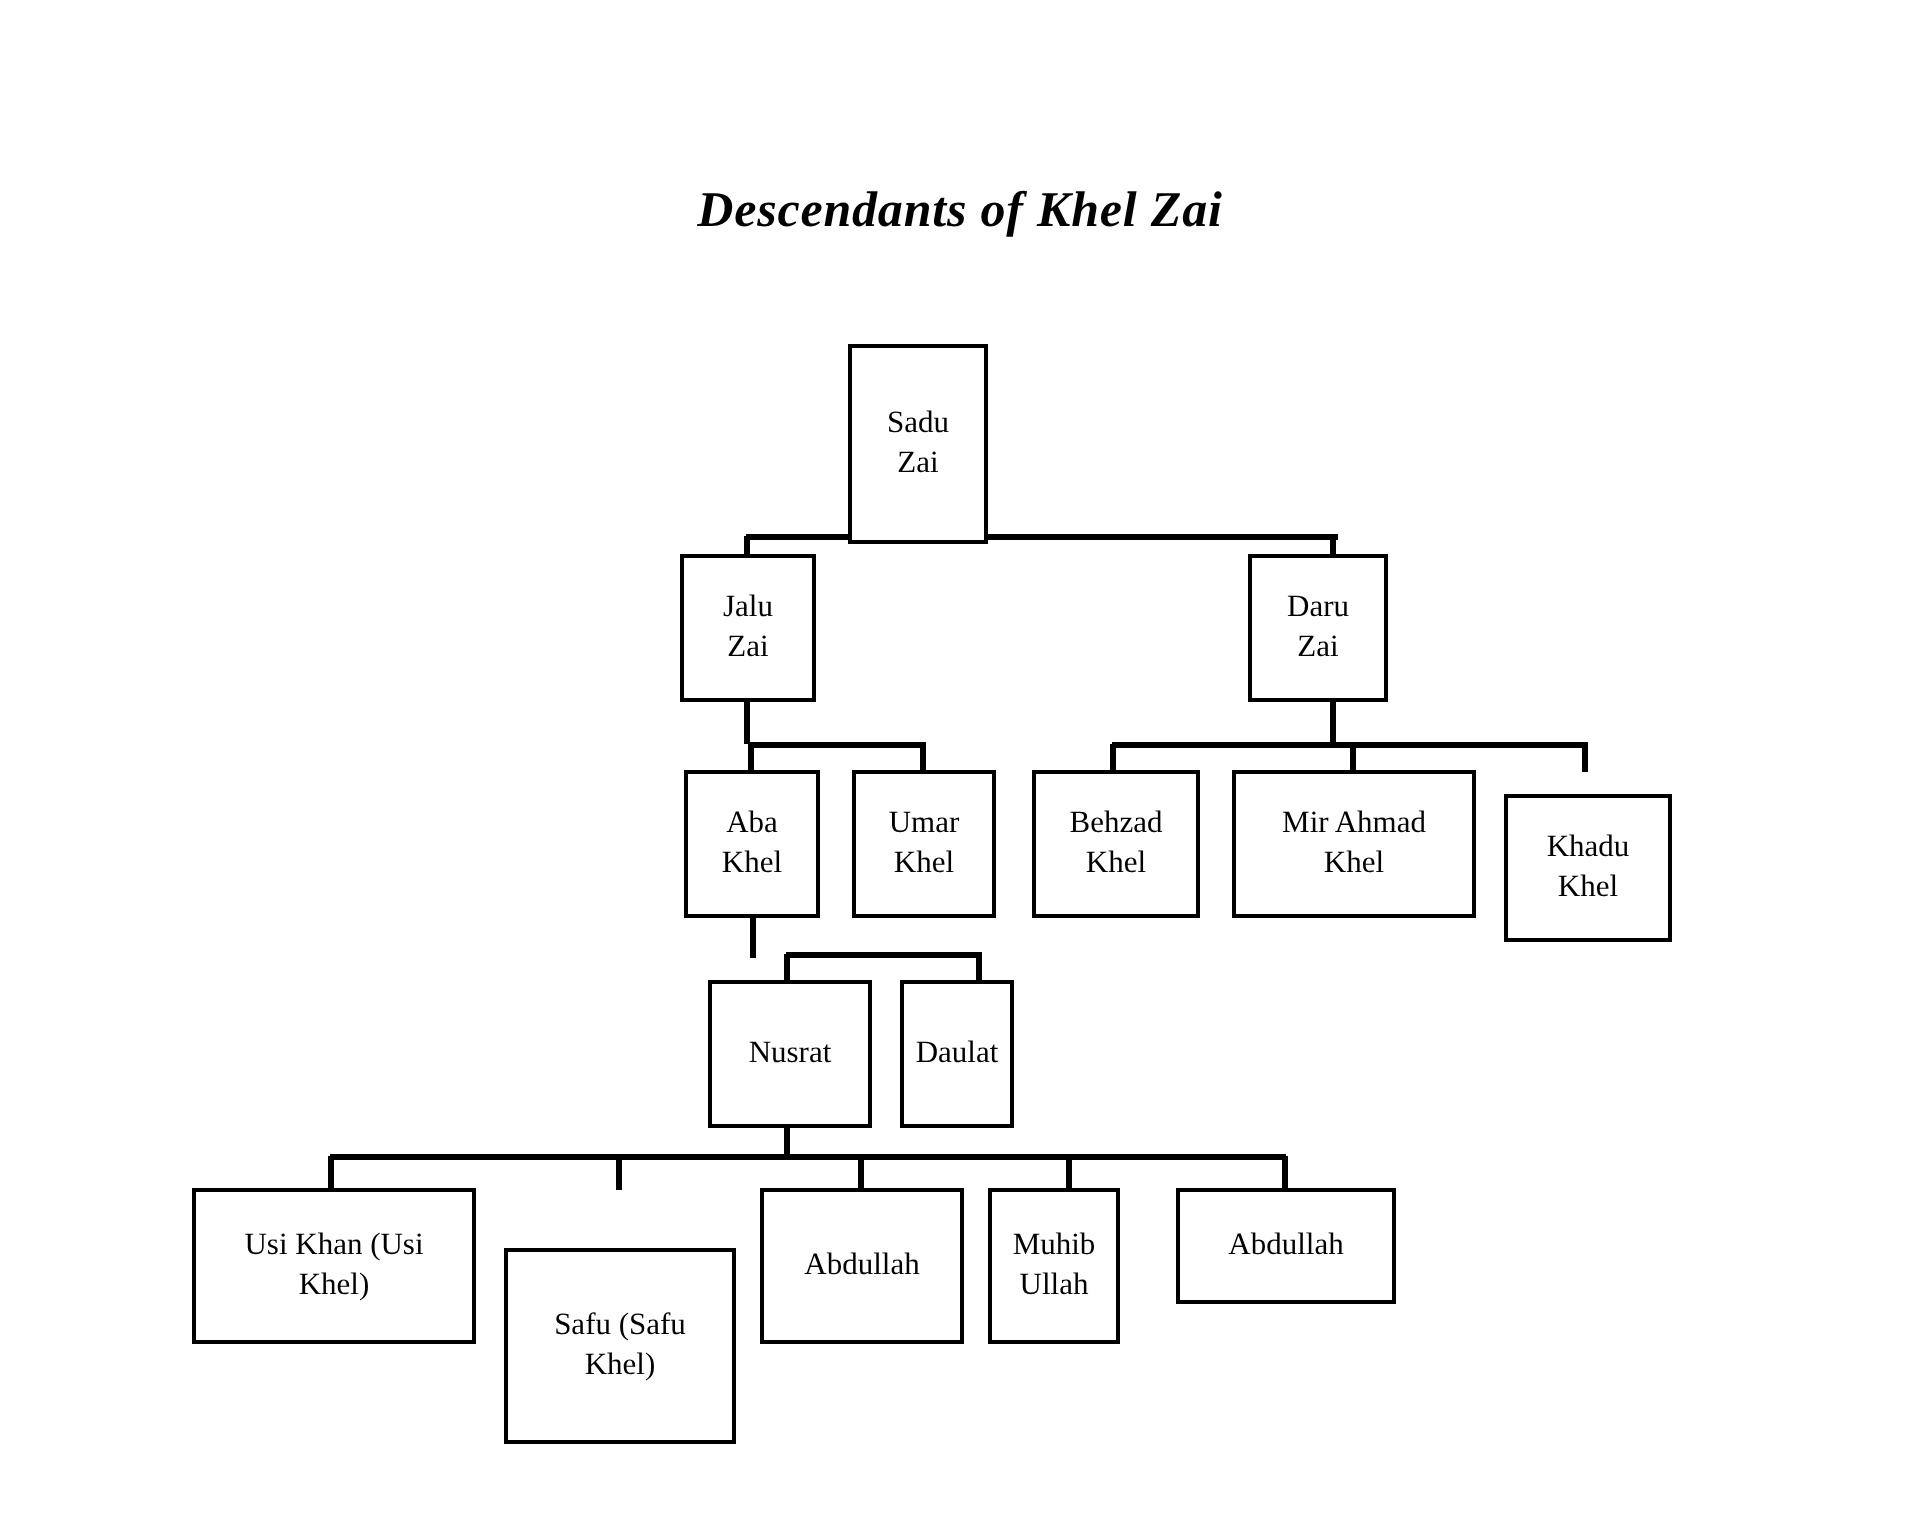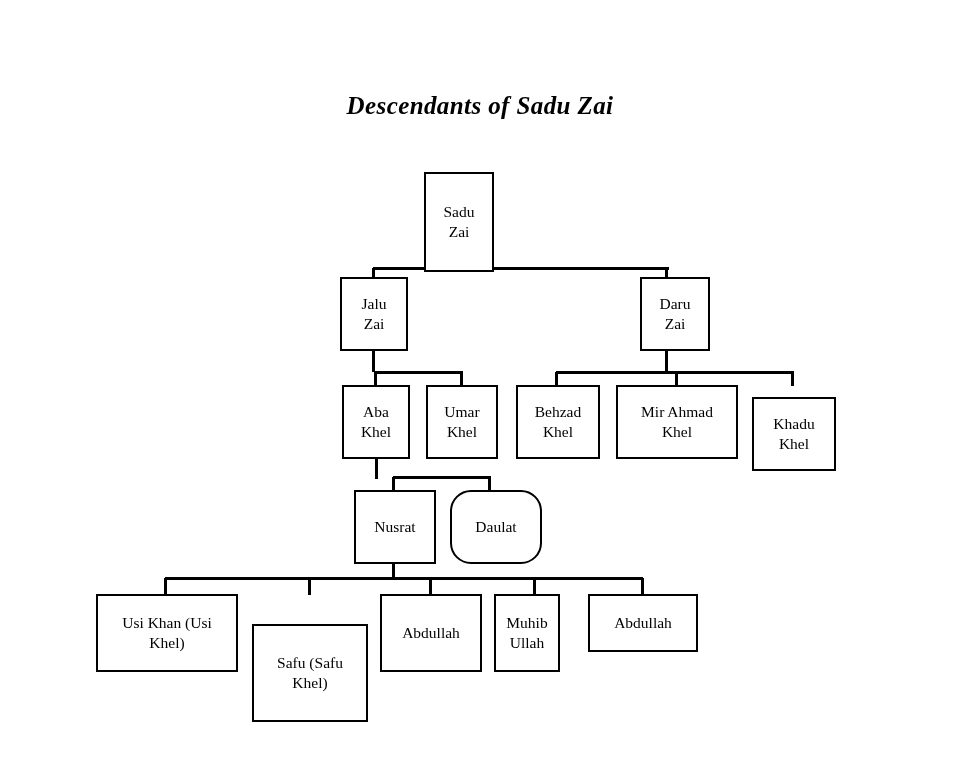--- a/index.html
+++ b/index.html
@@ -52,21 +52,21 @@
   .line {
     position: absolute;
     background: #000000;
     z-index: 1;
   }
 </style>
 </head>
 <body>
 
 <div id="canvas">
-  <div class="title">Descendants of Sadu Zai</div>
+  <div class="title">Descendants of Khel Zai</div>
   <div id="connector-layer">
       <div class="line" style="left: 457px; top: 250px; width: 3px; height: 19px;"></div>
       <div class="line" style="left: 373px; top: 267px; width: 296px; height: 3px;"></div>
       <div class="line" style="left: 372px; top: 268px; width: 3px; height: 12px;"></div>
       <div class="line" style="left: 665px; top: 268px; width: 3px; height: 12px;"></div>
       <div class="line" style="left: 372px; top: 351px; width: 3px; height: 21px;"></div>
       <div class="line" style="left: 375px; top: 371px; width: 88px; height: 3px;"></div>
       <div class="line" style="left: 374px; top: 372px; width: 3px; height: 14px;"></div>
       <div class="line" style="left: 460px; top: 372px; width: 3px; height: 14px;"></div>
       <div class="line" style="left: 665px; top: 351px; width: 3px; height: 21px;"></div>
@@ -86,42 +86,42 @@
       <div class="line" style="left: 533px; top: 578px; width: 3px; height: 17px;"></div>
       <div class="line" style="left: 641px; top: 578px; width: 3px; height: 17px;"></div>
     </div>
   <div id="node-layer">
       <div class="node" style="left: 424px; top: 172px; width: 70px; height: 100px;">
         <span>Sadu<br>Zai</span>
       </div>
       <div class="node" style="left: 340px; top: 277px; width: 68px; height: 74px;">
         <span>Jalu<br>Zai</span>
       </div>
-      <div class="node" style="left: 640px; top: 277px; width: 70px; height: 74px;">
+      <div class="node" style="left: 624px; top: 277px; width: 70px; height: 74px;">
         <span>Daru<br>Zai</span>
       </div>
       <div class="node" style="left: 342px; top: 385px; width: 68px; height: 74px;">
         <span>Aba<br>Khel</span>
       </div>
       <div class="node" style="left: 426px; top: 385px; width: 72px; height: 74px;">
         <span>Umar<br>Khel</span>
       </div>
       <div class="node" style="left: 516px; top: 385px; width: 84px; height: 74px;">
         <span>Behzad<br>Khel</span>
       </div>
       <div class="node" style="left: 616px; top: 385px; width: 122px; height: 74px; text-align: center;">
         <span>Mir Ahmad<br>Khel</span>
       </div>
       <div class="node" style="left: 752px; top: 385px; width: 84px; height: 74px; margin-top: 12px;">
         <span>Khadu<br>Khel</span>
       </div>
       <div class="node" style="left: 354px; top: 490px; width: 82px; height: 74px;">
         <span>Nusrat</span>
       </div>
-      <div class="node" style="left: 450px; top: 490px; width: 92px; height: 74px; border-radius: 21px;">
+      <div class="node" style="left: 450px; top: 490px; width: 57px; height: 74px;">
         <span>Daulat</span>
       </div>
       <div class="node" style="left: 96px; top: 594px; width: 142px; height: 78px;">
         <span>Usi Khan (Usi<br>Khel)</span>
       </div>
       <div class="node" style="left: 252px; top: 624px; width: 116px; height: 98px;">
         <span>Safu (Safu<br>Khel)</span>
       </div>
       <div class="node" style="left: 380px; top: 594px; width: 102px; height: 78px;">
         <span>Abdullah</span>

